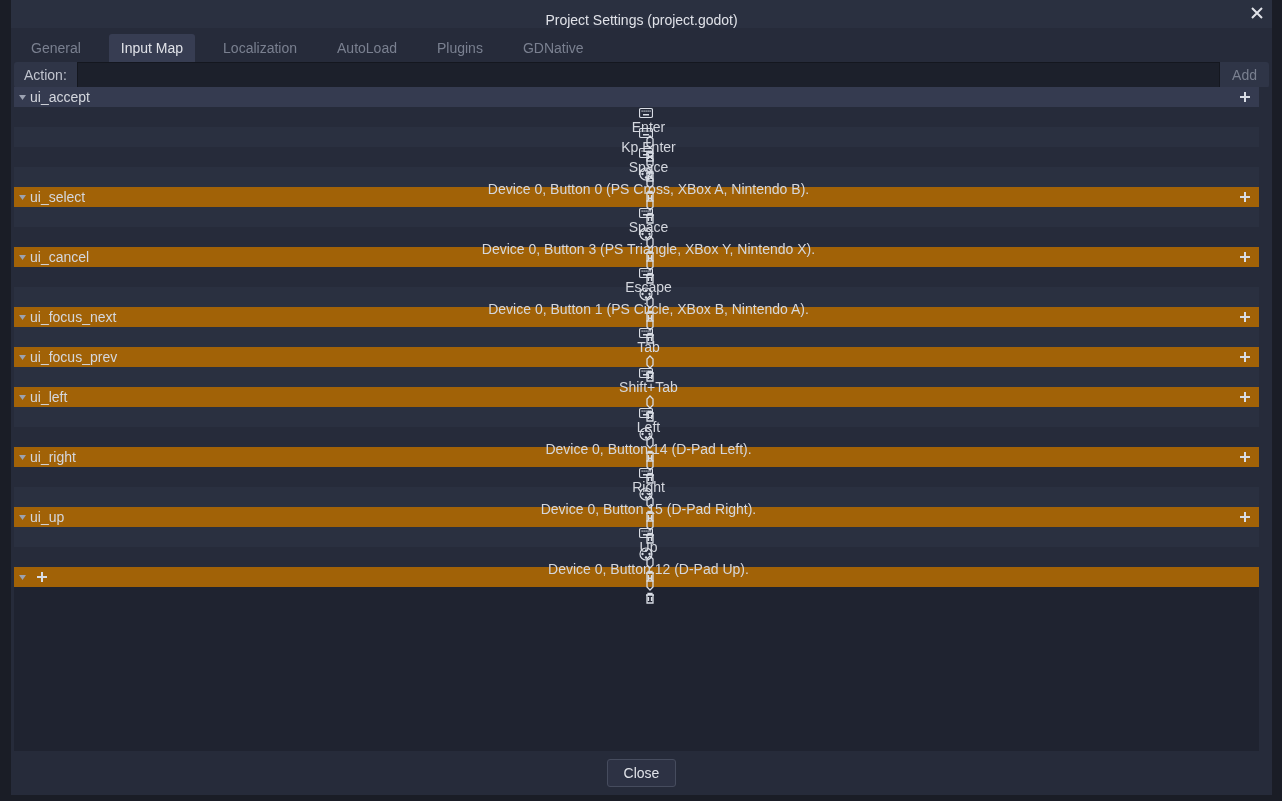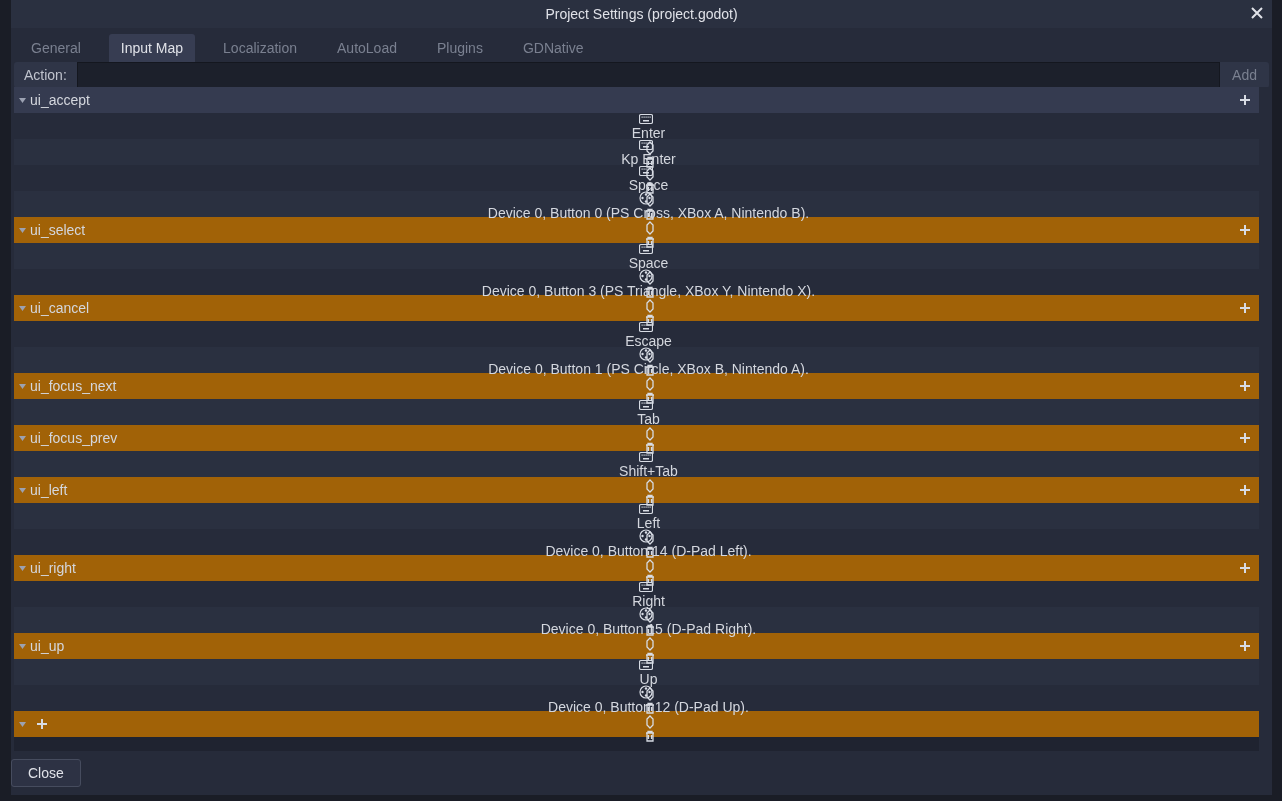--- a/index.html
+++ b/index.html
@@ -19,21 +19,21 @@
     top: 0;
     width: 1261px;
     height: 795px;
     background: #262b3a;
     display: flex;
     flex-direction: column;
   }
   .titlebar {
     height: 28px;
     display: flex;
-    align-items: center;
+    align-items: flex-end;
     justify-content: center;
     background: #2a3040;
     position: relative;
     font-size: 14px;
     color: #e0e2e8;
   }
   .close-x {
     position: absolute;
     right: 6px;
     top: 4px;
@@ -103,21 +103,21 @@
     background: #1f2330;
     overflow-y: hidden;
   }
   .scrollbar {
     width: 10px;
     background: #262b3a;
   }
   .row {
     display: flex;
     align-items: center;
-    height: 26px;
+    height: 20px;
     padding: 0 4px 0 0;
   }
   .row.action-row {
     background: #a16207;
     padding-left: 4px;
   }
   .row.action-row:nth-of-type(1) { background: #353b50; }
   .row.event-row {
     background: #262b3a;
     padding-left: 28px;
@@ -150,21 +150,21 @@
     align-items: center;
     justify-content: center;
     cursor: pointer;
     color: #d8dce4;
     margin-left: 2px;
   }
   .footer {
     height: 44px;
     display: flex;
     align-items: center;
-    justify-content: flex-start;
+    justify-content: center;
   }
   .close-btn {
     padding: 5px 16px;
     background: #2d3244;
     border: 1px solid #464c5e;
     color: #e0e2e8;
     cursor: pointer;
     border-radius: 3px;
   }
   svg { display: block; }

